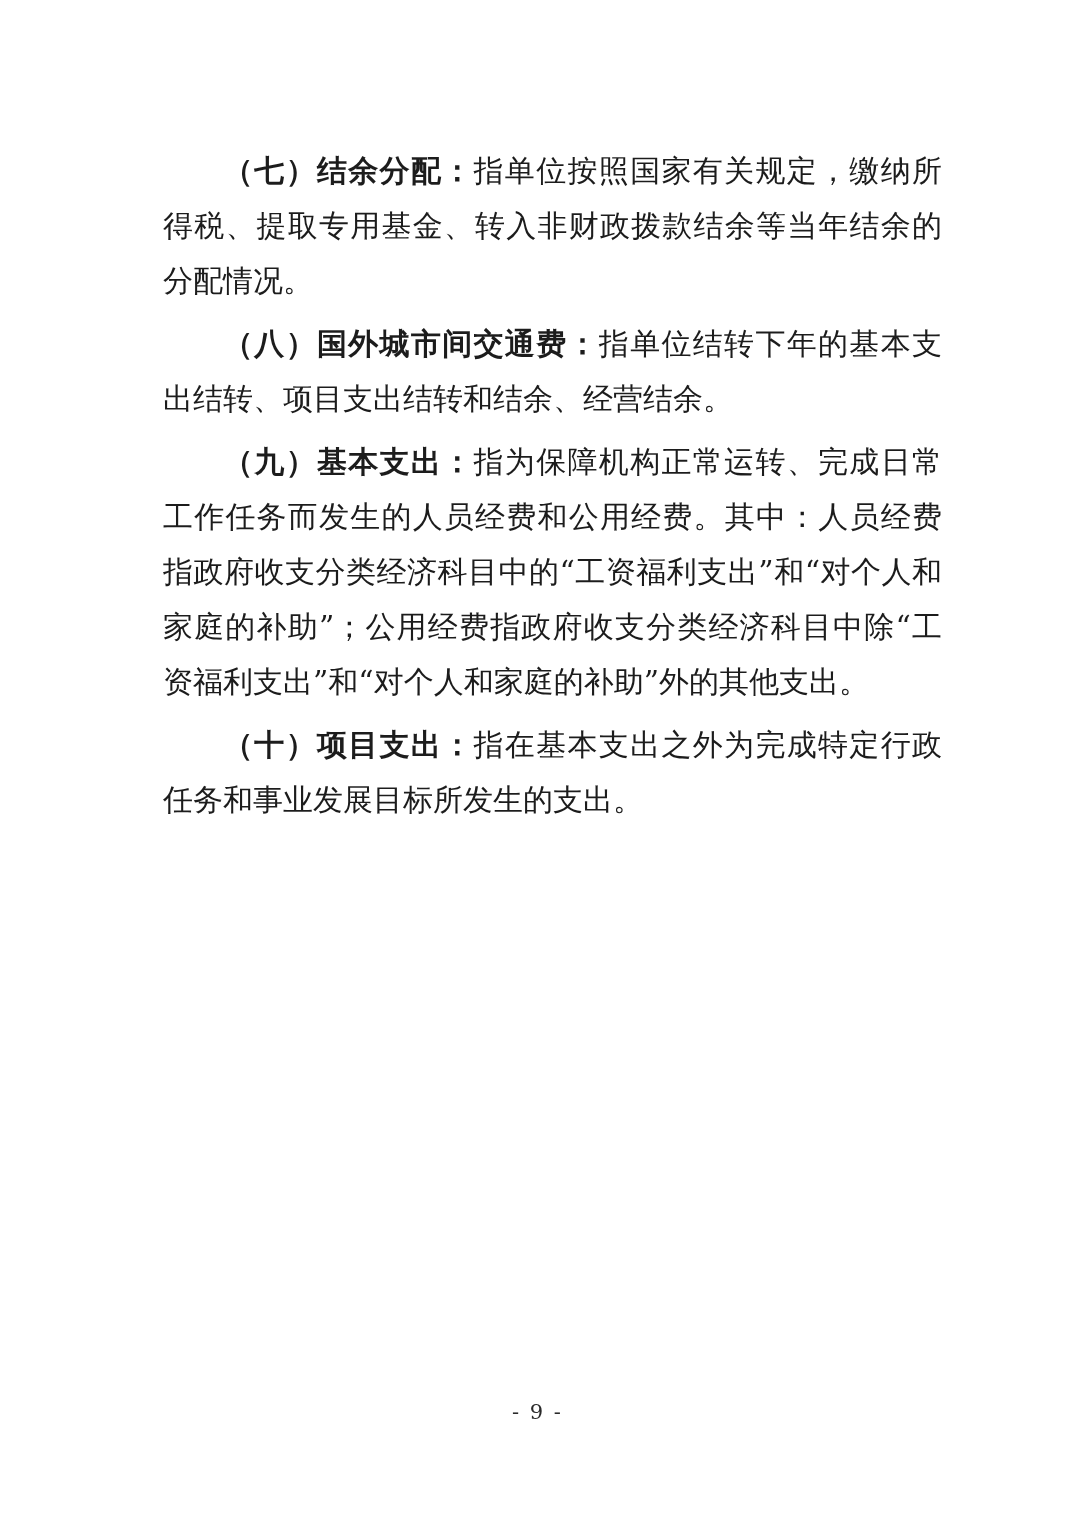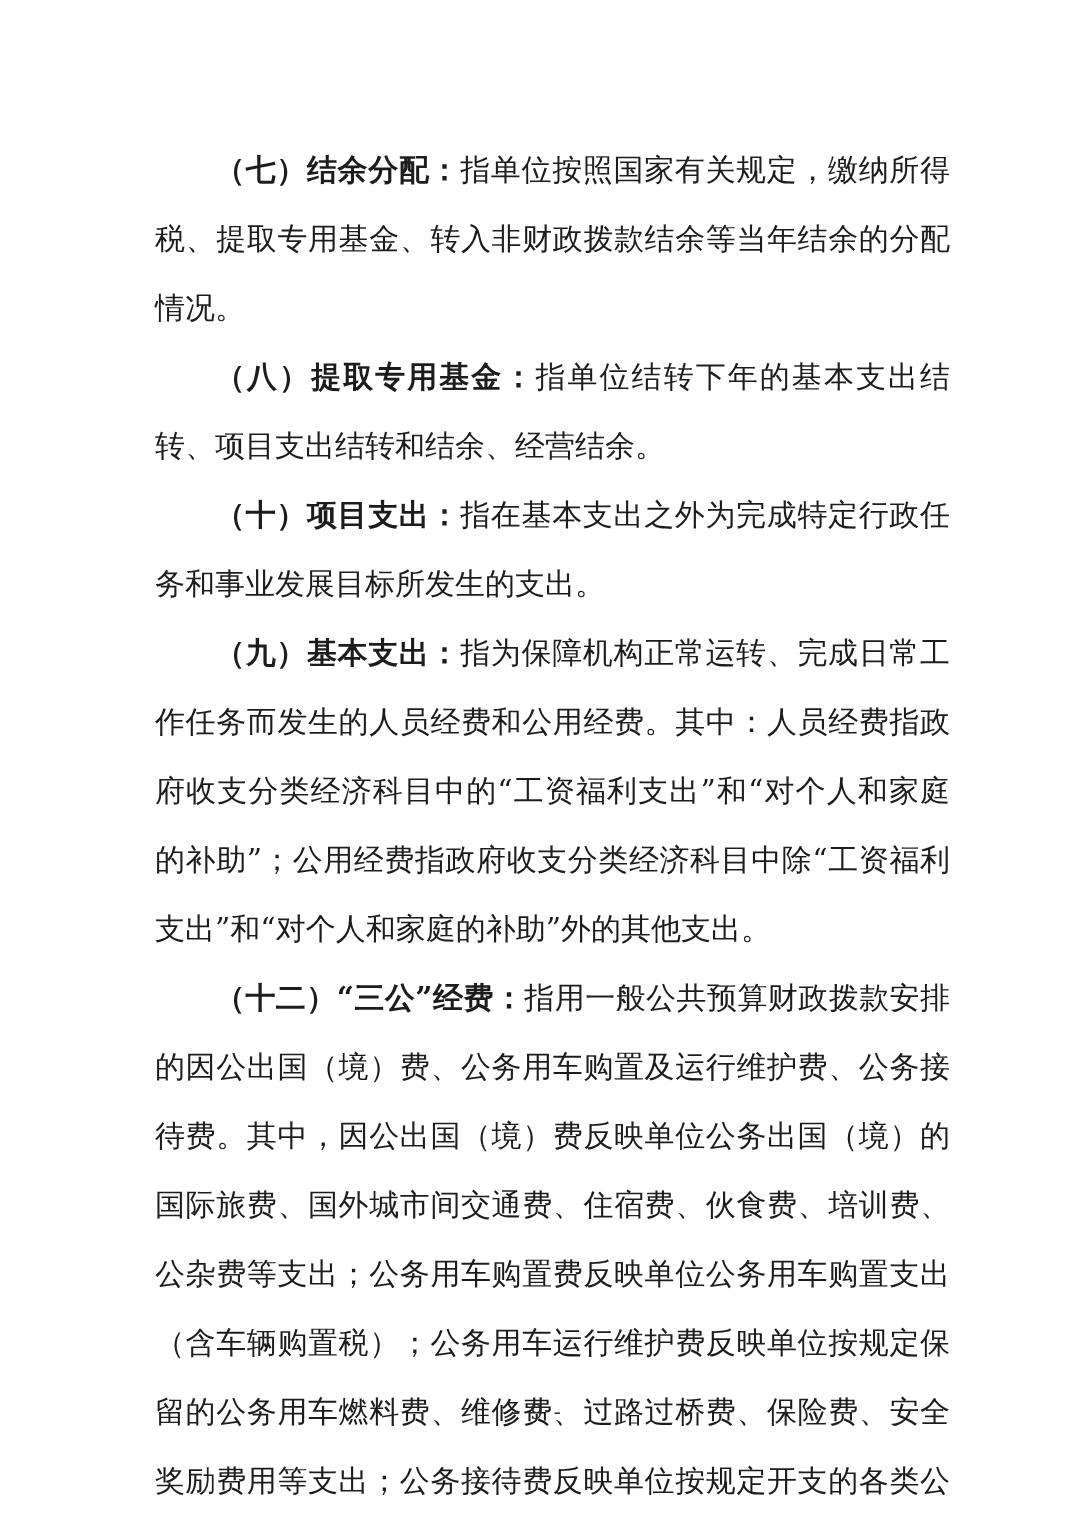--- a/index.html
+++ b/index.html
@@ -16,23 +16,23 @@
     font-family: "DejaVu Serif", "Liberation Serif", serif;
     color: #1c1c1c;
   }
   .content {
     position: absolute;
     left: 155px;
     top: 135px;
     width: 795px;
   }
   .paragraph {
-    margin: 0;
+    margin: 8px;
     font-size: 30px;
-    line-height: 69px;
+    line-height: 55px;
     text-align: justify;
     text-justify: inter-ideograph;
     text-indent: 2em;
     word-break: break-all;
     overflow-wrap: break-word;
   }
   .lead {
     font-weight: bold;
   }
   .body-text {
@@ -50,25 +50,24 @@
   }
 </style>
 </head>
 <body>
 
 <div class="page">
   <div class="content">
 
     <p class="paragraph"><span class="lead">（七）结余分配：</span><span class="body-text">指单位按照国家有关规定，缴纳所得税、提取专用基金、转入非财政拨款结余等当年结余的分配情况。</span></p>
 
-    <p class="paragraph"><span class="lead">（八）提取专用基金：</span><span class="body-text">指单位结转下年的基本支出结转、项目支出结转和结余、经营结余。</span></p>
+    <p class="paragraph"><span class="lead">（八）国外城市间交通费：</span><span class="body-text">指单位结转下年的基本支出结转、项目支出结转和结余、经营结余。</span></p>
+
+    <p class="paragraph"><span class="lead">（九）基本支出：</span><span class="body-text">指为保障机构正常运转、完成日常工作任务而发生的人员经费和公用经费。其中：人员经费指政府收支分类经济科目中的“工资福利支出”和“对个人和家庭的补助”；公用经费指政府收支分类经济科目中除“工资福利支出”和“对个人和家庭的补助”外的其他支出。</span></p>
 
     <p class="paragraph"><span class="lead">（十）项目支出：</span><span class="body-text">指在基本支出之外为完成特定行政任务和事业发展目标所发生的支出。</span></p>
 
-    <p class="paragraph"><span class="lead">（九）基本支出：</span><span class="body-text">指为保障机构正常运转、完成日常工作任务而发生的人员经费和公用经费。其中：人员经费指政府收支分类经济科目中的“工资福利支出”和“对个人和家庭的补助”；公用经费指政府收支分类经济科目中除“工资福利支出”和“对个人和家庭的补助”外的其他支出。</span></p>
 
-
-    <p class="paragraph"><span class="lead">（十二）“三公”经费：</span><span class="body-text">指用一般公共预算财政拨款安排的因公出国（境）费、公务用车购置及运行维护费、公务接待费。其中，因公出国（境）费反映单位公务出国（境）的国际旅费、国外城市间交通费、住宿费、伙食费、培训费、公杂费等支出；公务用车购置费反映单位公务用车购置支出（含车辆购置税）；公务用车运行维护费反映单位按规定保留的公务用车燃料费、维修费、过路过桥费、保险费、安全奖励费用等支出；公务接待费反映单位按规定开支的各类公务接待（含外宾接待）支出。</span></p>
 
   </div>
 
   <div class="footer">- 9 -</div>
 </div>
 
 </body></html>

